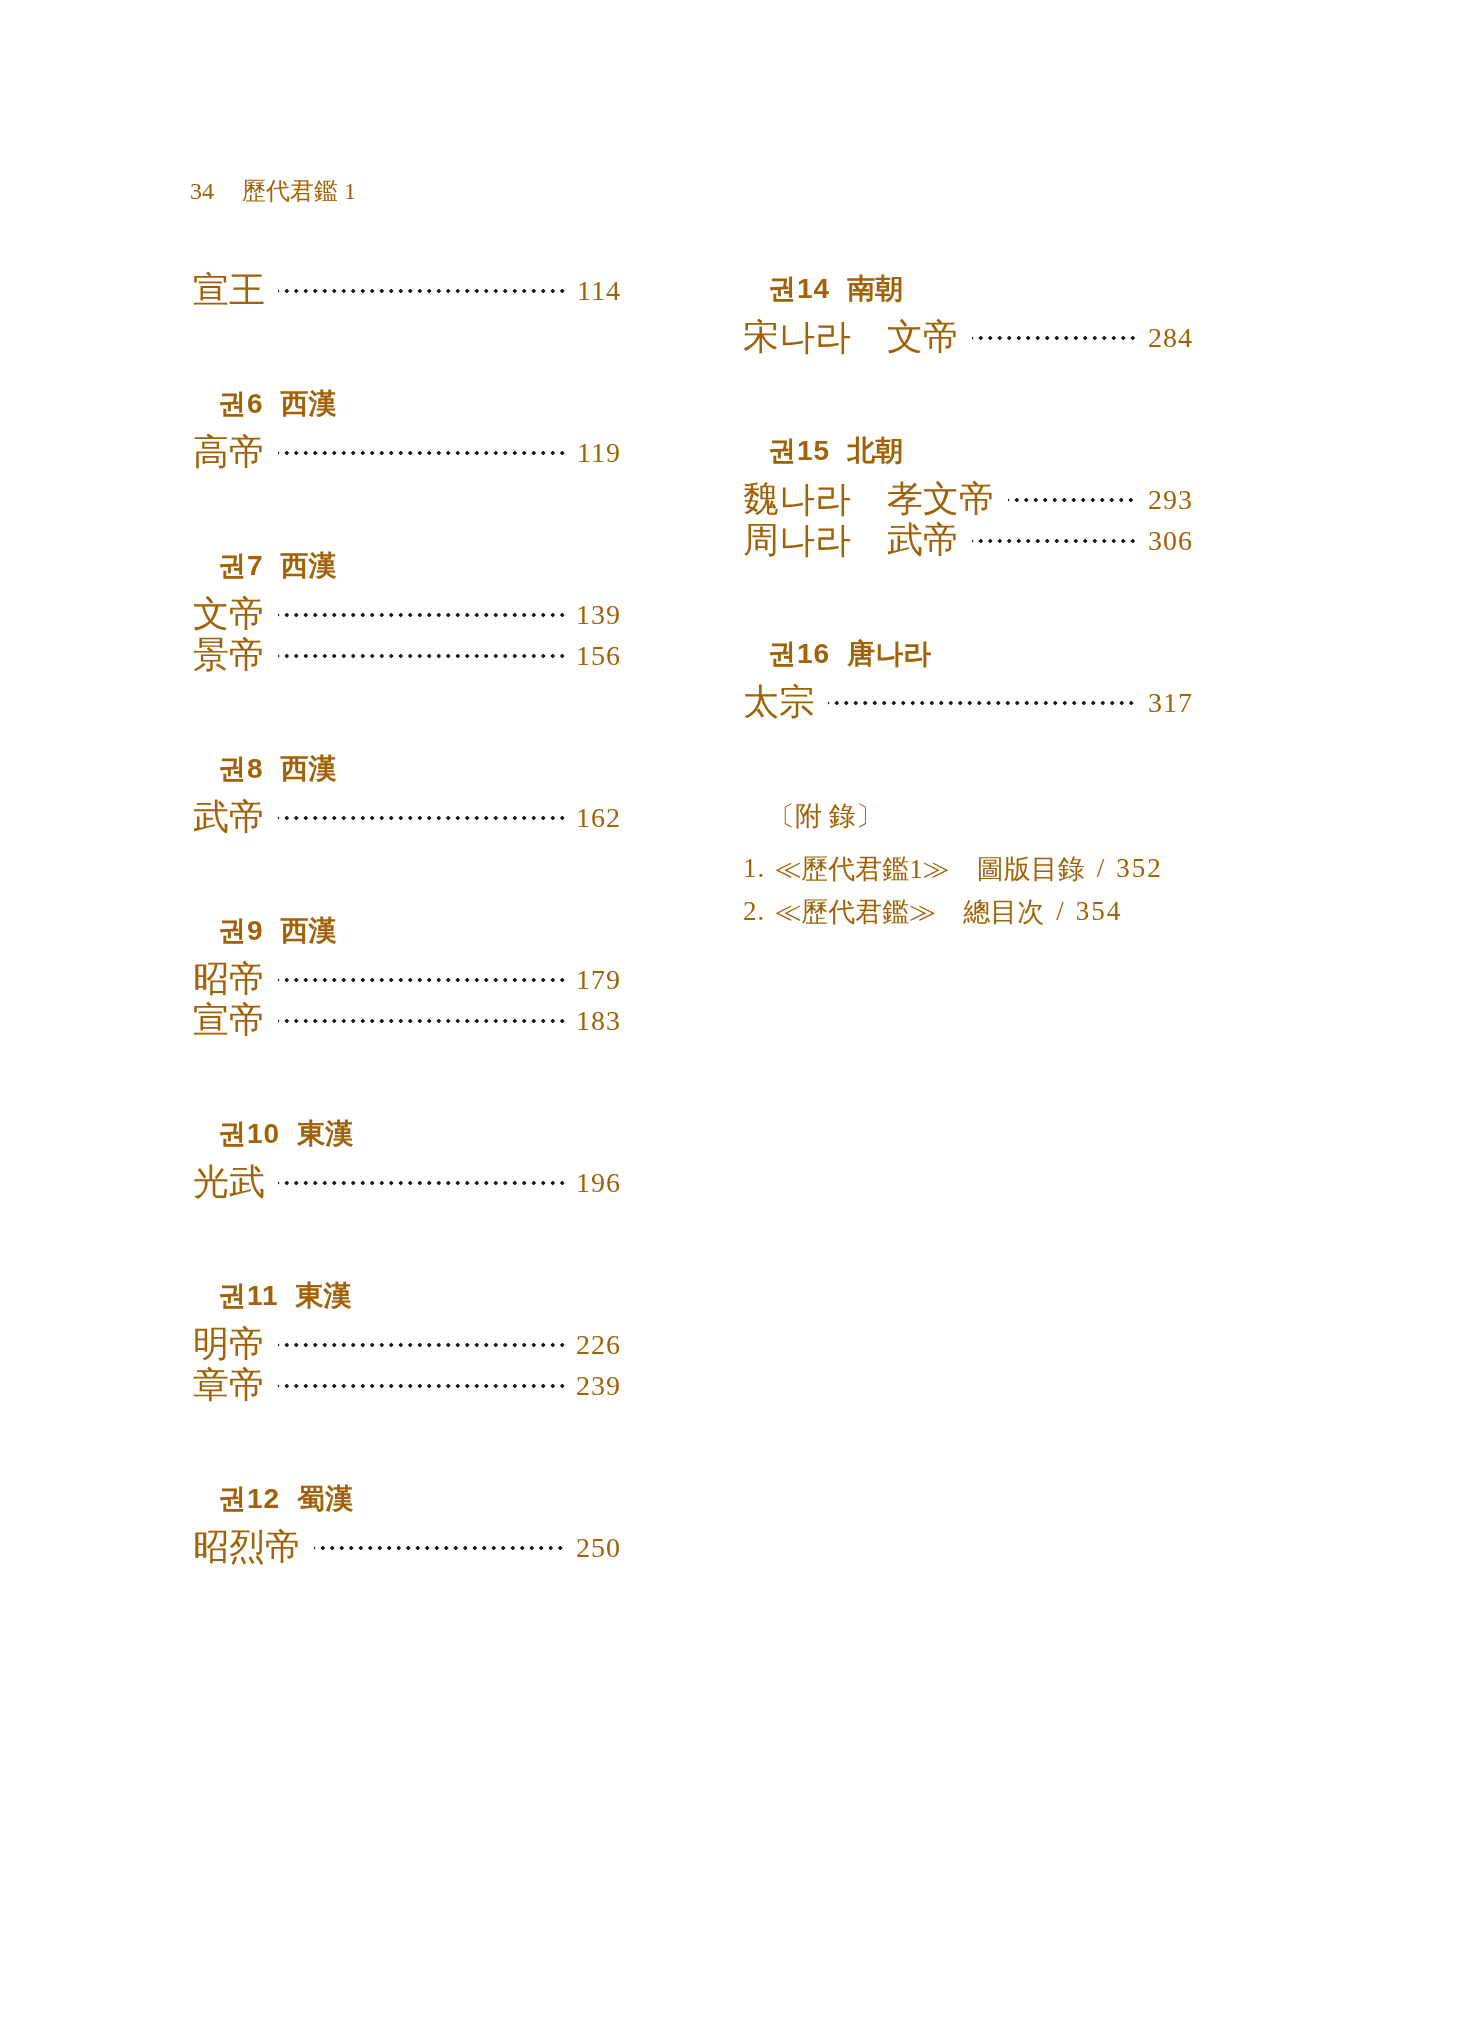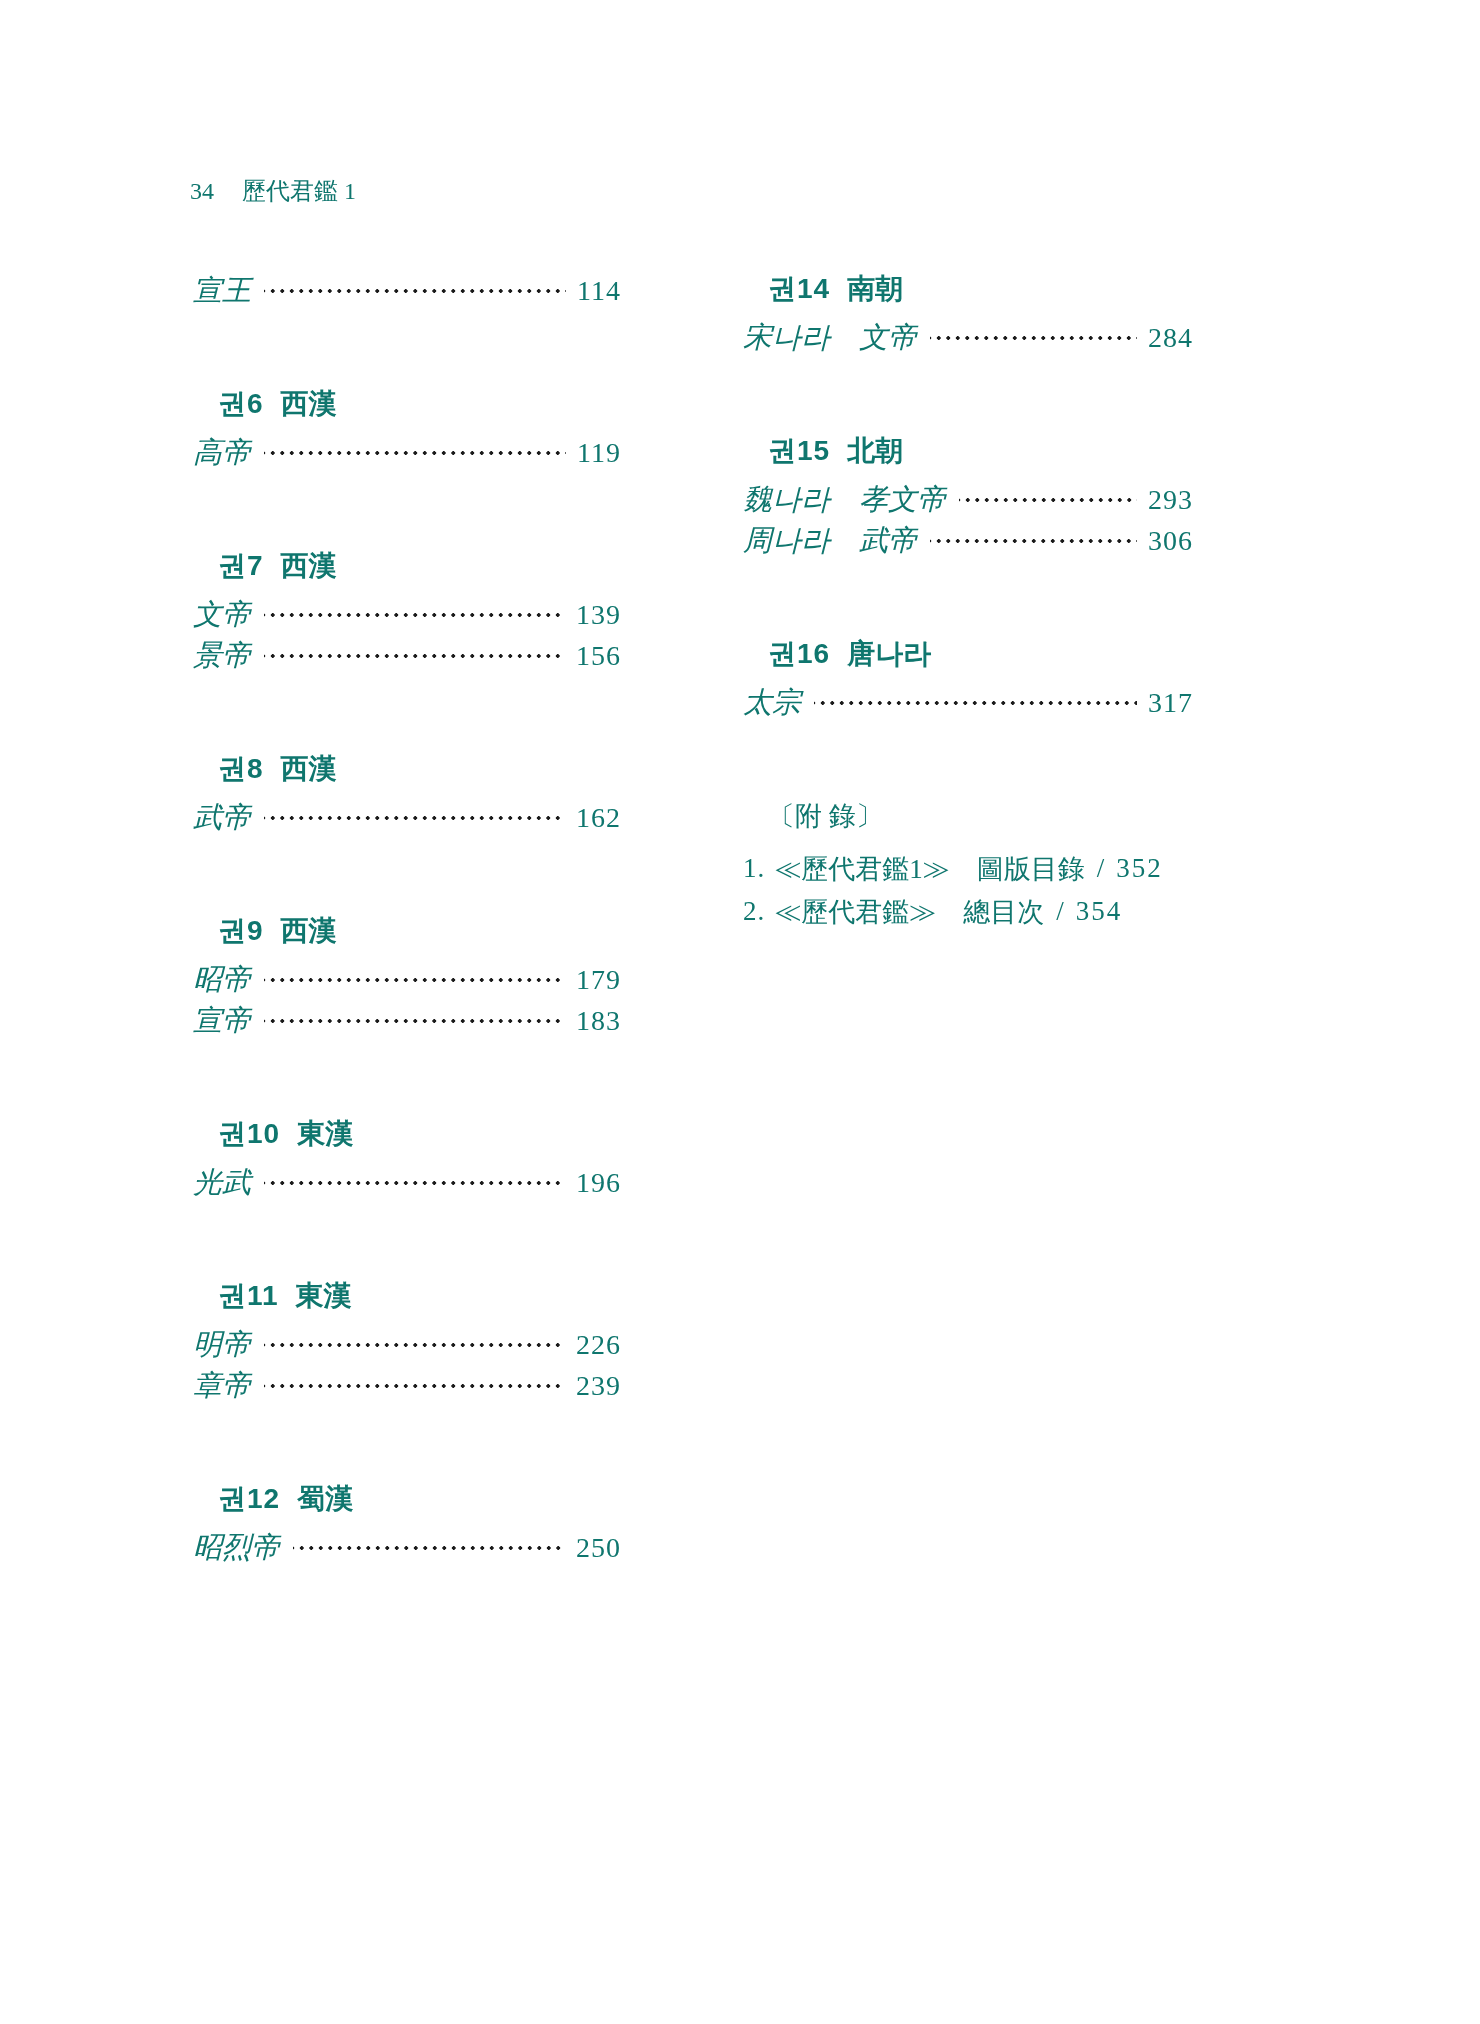--- a/index.html
+++ b/index.html
@@ -5,21 +5,21 @@
   html, body {
     margin: 0;
     padding: 0;
     background: #ffffff;
   }
   .page {
     position: relative;
     width: 1252px;
     height: 2024px;
     background: #ffffff;
-    color: #0f766e;
+    color: #a16207;
     font-family: "Liberation Serif", "DejaVu Serif", serif;
     overflow: hidden;
     padding-left: 36px;
   }
   .page-header {
     position: absolute;
     left: 190px;
     top: 176px;
     font-size: 24px;
     line-height: 30px;
@@ -60,24 +60,23 @@
   .title-name {
     margin-left: 17px;
     font-family: "Liberation Serif", "DejaVu Serif", serif;
   }
   .toc-row {
     display: flex;
     align-items: center;
     height: 41px;
   }
   .row-label {
-    font-size: 29px;
+    font-size: 36px;
     white-space: nowrap;
     flex: 0 0 auto;
-    font-style: italic;
   }
   .leader {
     flex: 1 1 auto;
     align-self: stretch;
     margin-left: 13px;
     margin-right: 11px;
     background-image: radial-gradient(circle, #1a1a1a 1.7px, rgba(0,0,0,0) 2px);
     background-size: 9.5px 10px;
     background-repeat: repeat-x;
     background-position: 4px 52%;

